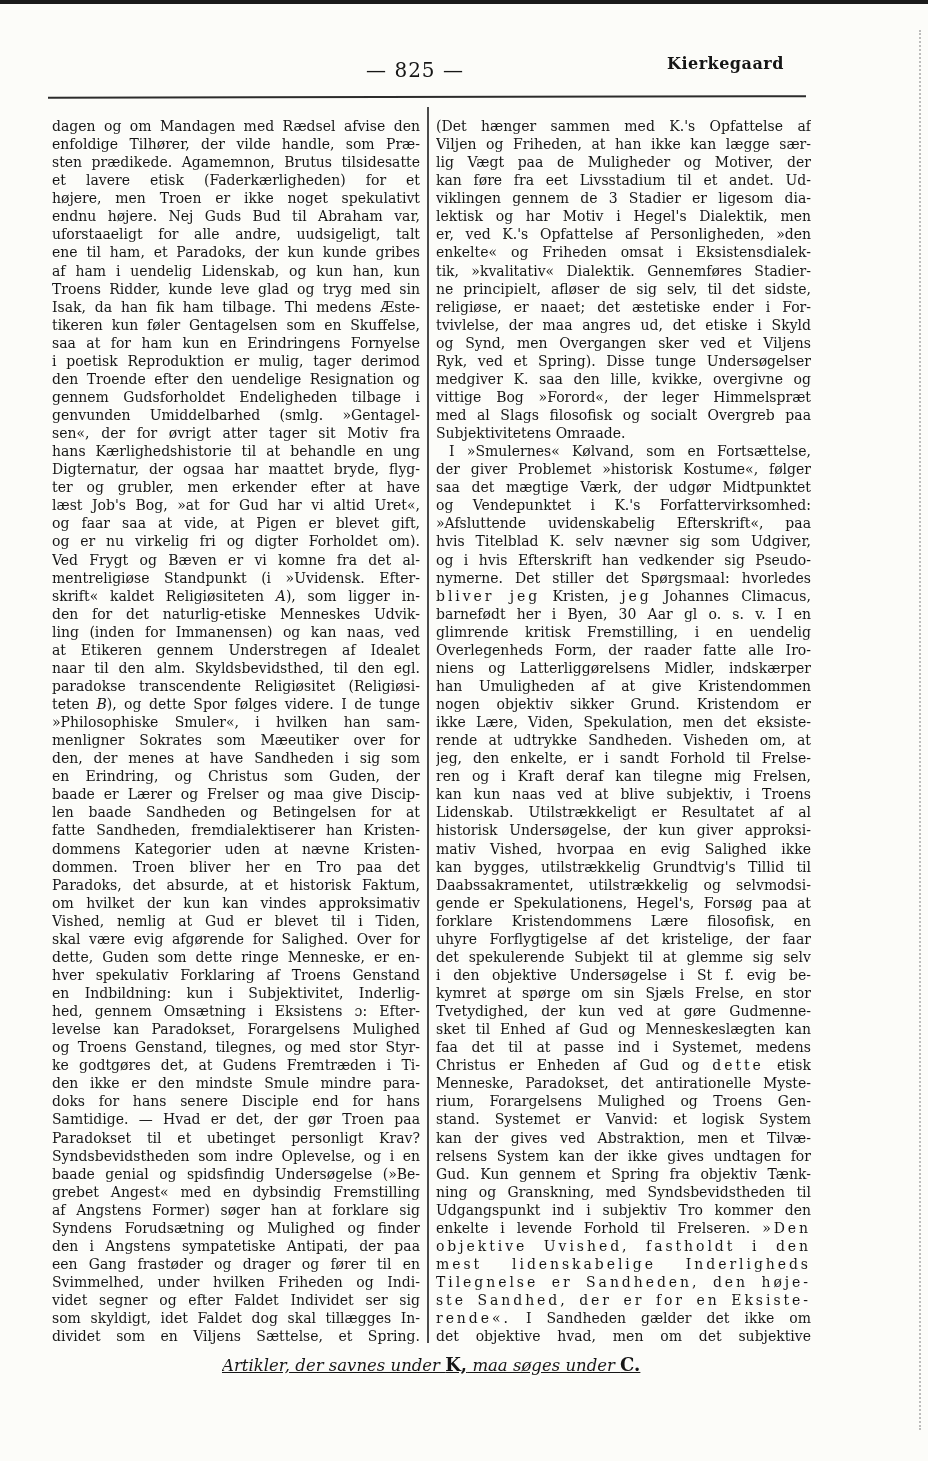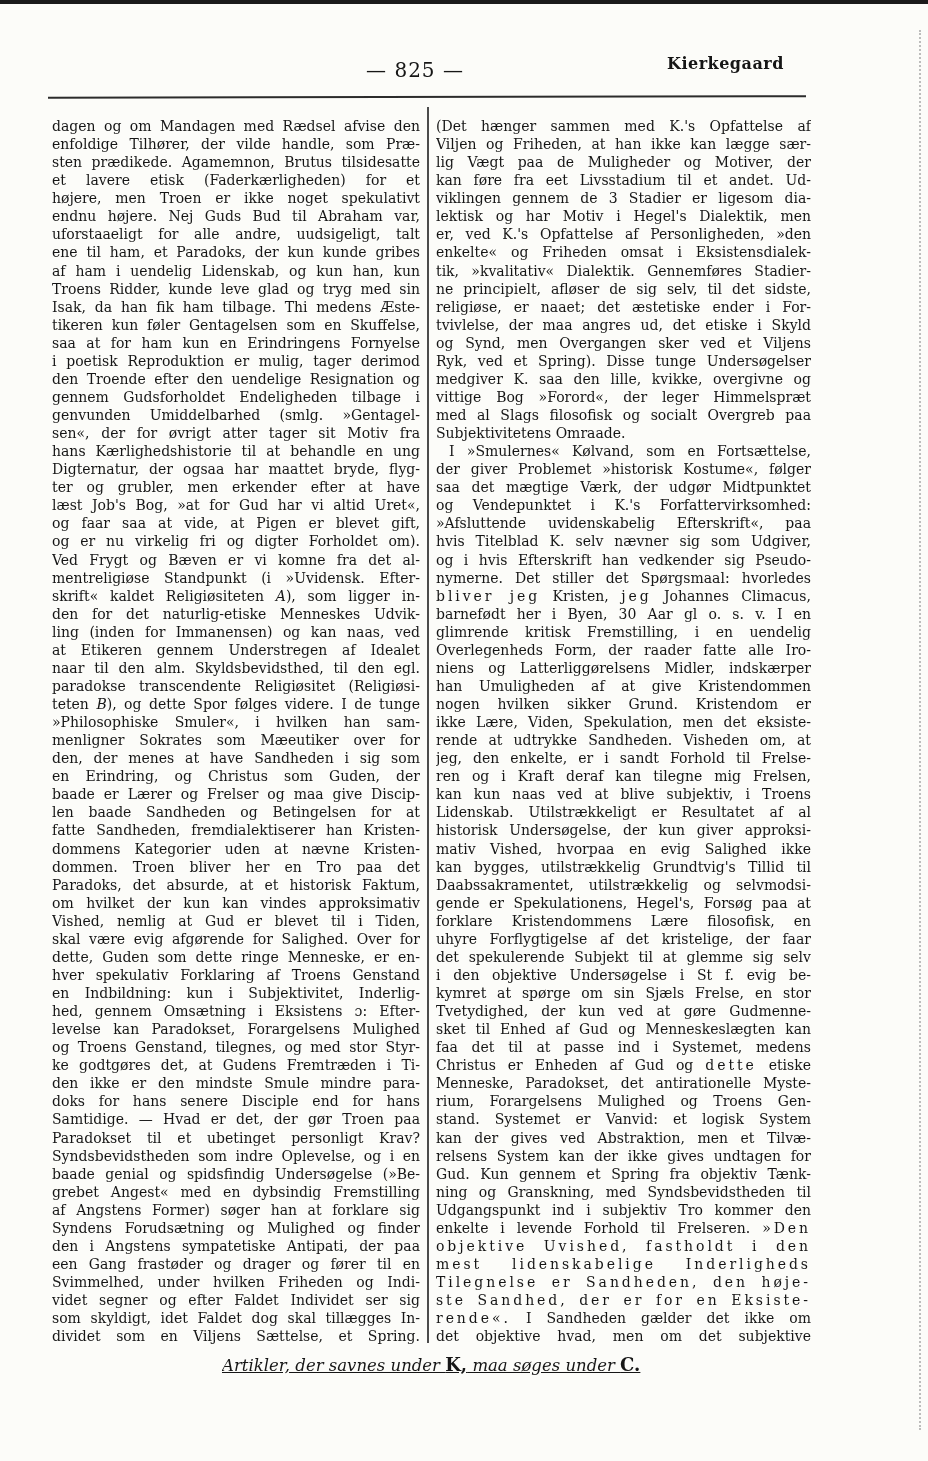--- a/index.html
+++ b/index.html
@@ -143,41 +143,41 @@
     <div class="tline"><span>»Afsluttende uvidenskabelig Efterskrift«, paa</span></div>
     <div class="tline"><span>hvis Titelblad K. selv nævner sig som Udgiver,</span></div>
     <div class="tline"><span>og i hvis Efterskrift han vedkender sig Pseudo-</span></div>
     <div class="tline"><span>nymerne. Det stiller det Spørgsmaal: hvorledes</span></div>
     <div class="tline"><span class="sp">bliver jeg</span><span> Kristen, </span><span class="sp">jeg</span><span> Johannes Climacus,</span></div>
     <div class="tline"><span>barnefødt her i Byen, 30 Aar gl o. s. v. I en</span></div>
     <div class="tline"><span>glimrende kritisk Fremstilling, i en uendelig</span></div>
     <div class="tline"><span>Overlegenheds Form, der raader fatte alle Iro-</span></div>
     <div class="tline"><span>niens og Latterliggørelsens Midler, indskærper</span></div>
     <div class="tline"><span>han Umuligheden af at give Kristendommen</span></div>
-    <div class="tline"><span>nogen hvilken sikker Grund. Kristendom er</span></div>
+    <div class="tline"><span>nogen objektiv sikker Grund. Kristendom er</span></div>
     <div class="tline"><span>ikke Lære, Viden, Spekulation, men det eksiste-</span></div>
     <div class="tline"><span>rende at udtrykke Sandheden. Visheden om, at</span></div>
     <div class="tline"><span>jeg, den enkelte, er i sandt Forhold til Frelse-</span></div>
     <div class="tline"><span>ren og i Kraft deraf kan tilegne mig Frelsen,</span></div>
     <div class="tline"><span>kan kun naas ved at blive subjektiv, i Troens</span></div>
     <div class="tline"><span>Lidenskab. Utilstrækkeligt er Resultatet af al</span></div>
     <div class="tline"><span>historisk Undersøgelse, der kun giver approksi-</span></div>
     <div class="tline"><span>mativ Vished, hvorpaa en evig Salighed ikke</span></div>
     <div class="tline"><span>kan bygges, utilstrækkelig Grundtvig's Tillid til</span></div>
     <div class="tline"><span>Daabssakramentet, utilstrækkelig og selvmodsi-</span></div>
     <div class="tline"><span>gende er Spekulationens, Hegel's, Forsøg paa at</span></div>
     <div class="tline"><span>forklare Kristendommens Lære filosofisk, en</span></div>
     <div class="tline"><span>uhyre Forflygtigelse af det kristelige, der faar</span></div>
     <div class="tline"><span>det spekulerende Subjekt til at glemme sig selv</span></div>
     <div class="tline"><span>i den objektive Undersøgelse i St f. evig be-</span></div>
     <div class="tline"><span>kymret at spørge om sin Sjæls Frelse, en stor</span></div>
     <div class="tline"><span>Tvetydighed, der kun ved at gøre Gudmenne-</span></div>
     <div class="tline"><span>sket til Enhed af Gud og Menneskeslægten kan</span></div>
     <div class="tline"><span>faa det til at passe ind i Systemet, medens</span></div>
-    <div class="tline"><span>Christus er Enheden af Gud og </span><span class="sp">dette</span><span> etiske</span></div>
+    <div class="tline"><span>Christus er Enheden af Gud og </span><span class="sp">dette</span><span> etisk</span></div>
     <div class="tline"><span>Menneske, Paradokset, det antirationelle Myste-</span></div>
     <div class="tline"><span>rium, Forargelsens Mulighed og Troens Gen-</span></div>
     <div class="tline"><span>stand. Systemet er Vanvid: et logisk System</span></div>
     <div class="tline"><span>kan der gives ved Abstraktion, men et Tilvæ-</span></div>
     <div class="tline"><span>relsens System kan der ikke gives undtagen for</span></div>
     <div class="tline"><span>Gud. Kun gennem et Spring fra objektiv Tænk-</span></div>
     <div class="tline"><span>ning og Granskning, med Syndsbevidstheden til</span></div>
     <div class="tline"><span>Udgangspunkt ind i subjektiv Tro kommer den</span></div>
     <div class="tline"><span>enkelte i levende Forhold til Frelseren. </span><span class="sp">»Den</span></div>
     <div class="tline"><span class="sp">objektive Uvished, fastholdt i den</span></div>

